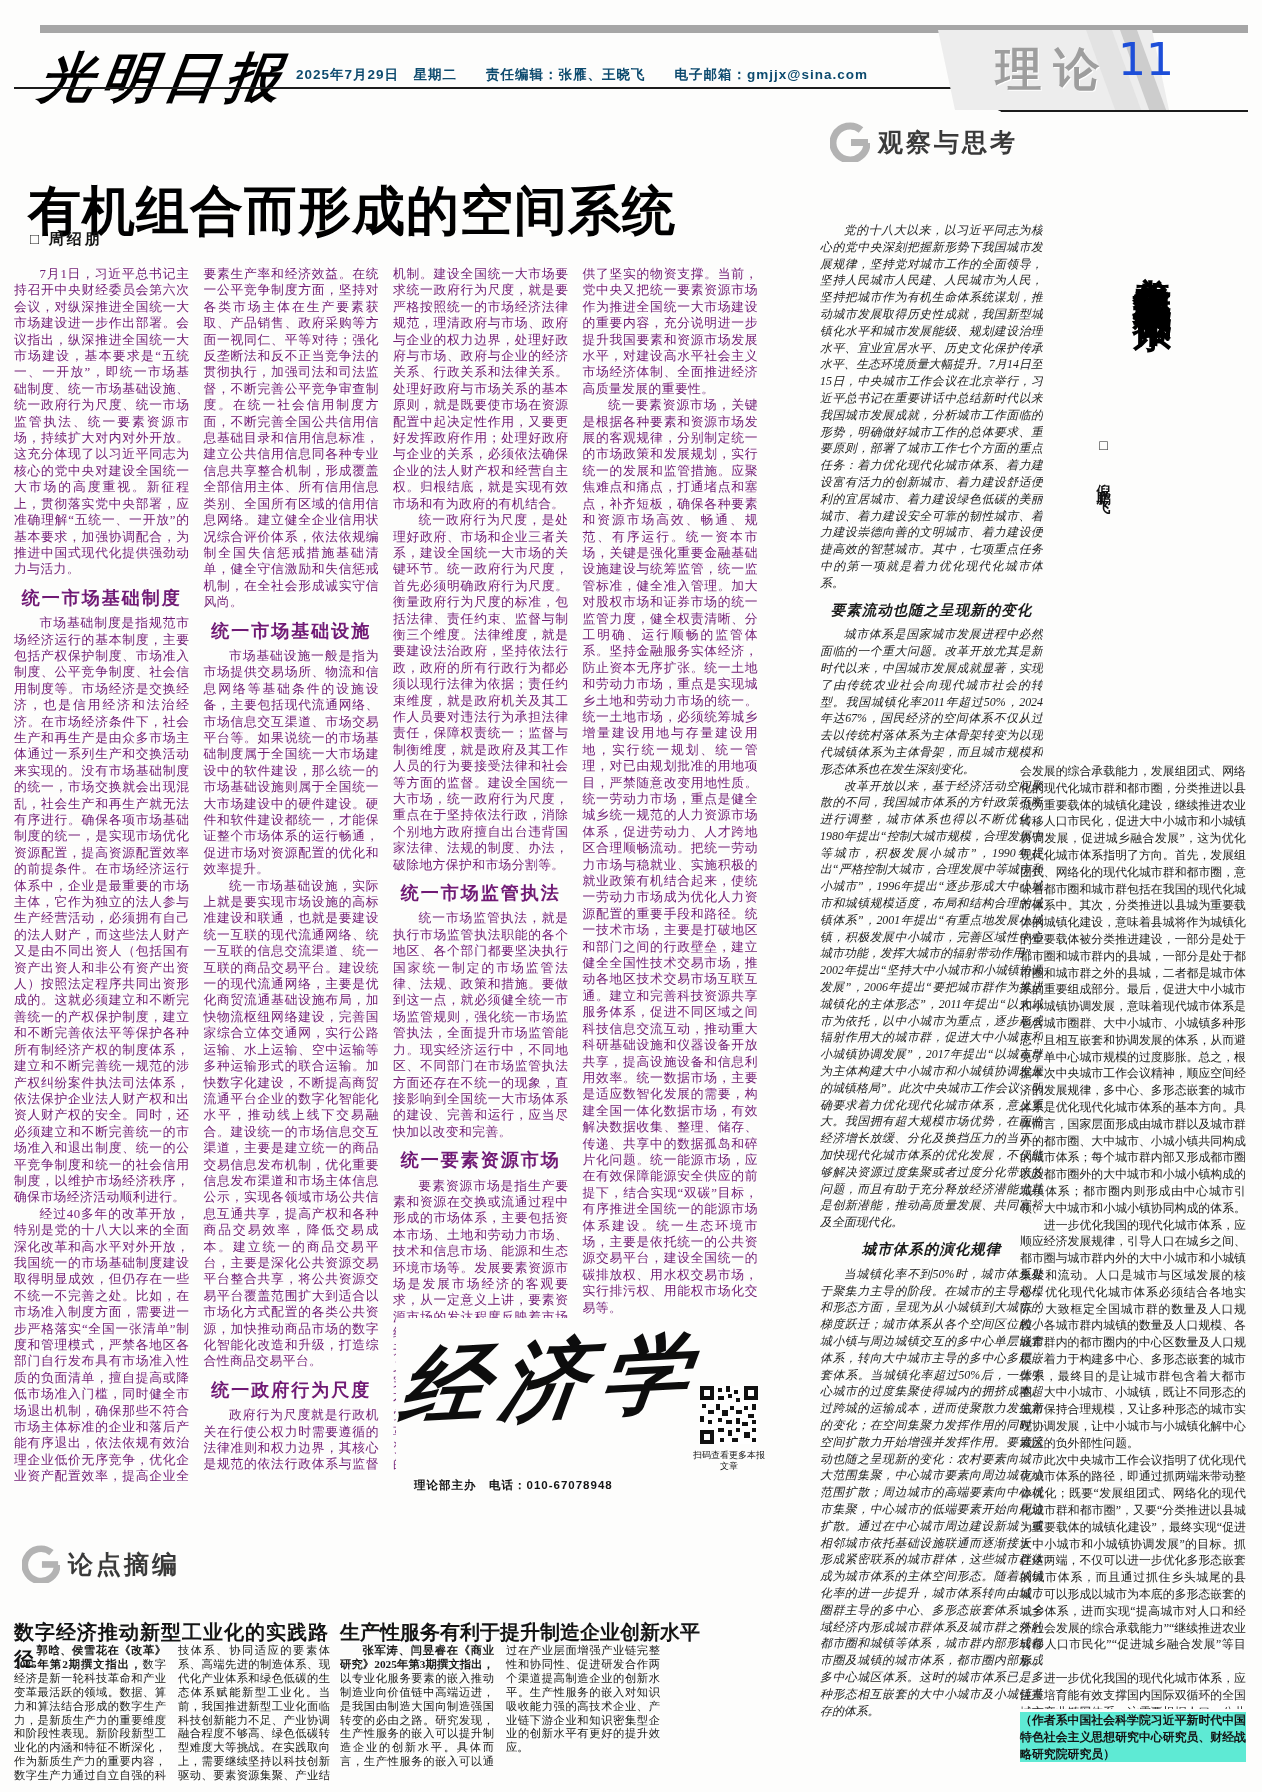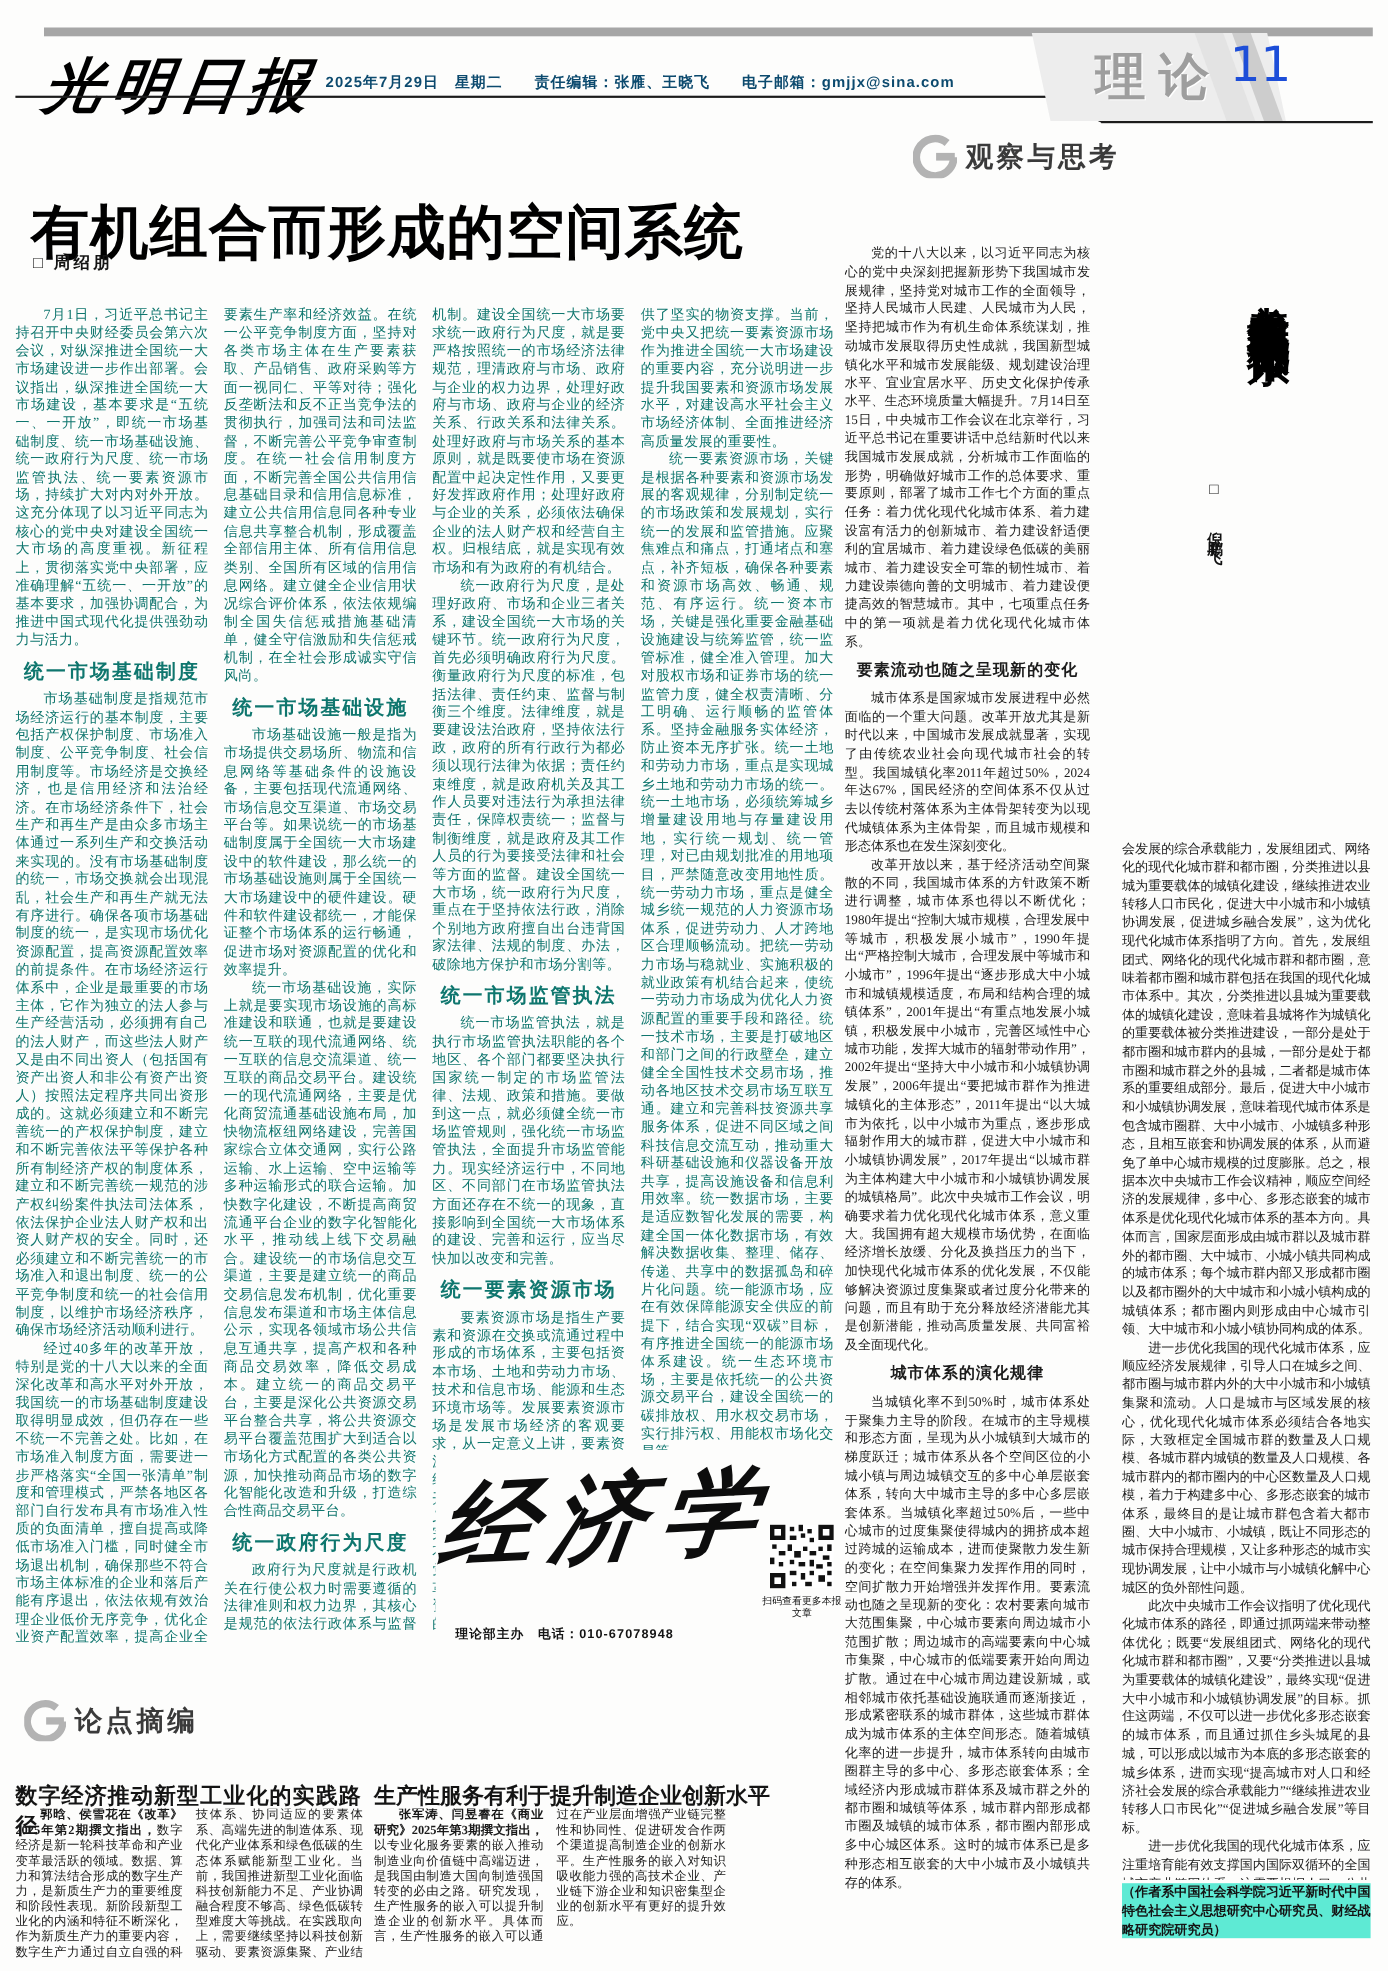--- a/index.html
+++ b/index.html
@@ -25,21 +25,21 @@
            transform:skewX(20deg);transform-origin:top left;}
   .stripe2{left:1120px;top:30px;width:17px;height:80px;background:#cdcdcd;
            transform:skewX(20deg);transform-origin:top left;}
   .pageNum{left:1118px;top:34px;font-family:"DejaVu Sans",sans-serif;font-size:44px;color:#1d4ed8;}
   
   .mainTitle{left:28px;top:140px;width:680px;font-family:"Liberation Sans",sans-serif;
              font-weight:900;font-size:53px;letter-spacing:1px;color:#000;}
   .mainAuthor{left:30px;top:230px;font-size:15px;font-weight:700;letter-spacing:3px;}
   .mainFlow{left:14px;top:266px;width:744px;height:1262px;column-count:4;column-gap:14px;
             text-align:justify;font-size:12.8px;line-height:16.4px;letter-spacing:.4px;
-            color:#0f766e;overflow:hidden;margin-top:12px;}
+            color:#701a75;overflow:hidden;}
   .mainFlow p{margin:0;text-indent:2em;}
   .mainFlow .hh{font-family:"Liberation Sans",sans-serif;font-weight:900;font-size:18px;
                 text-align:center;text-indent:0;letter-spacing:2px;margin:12px 0 9px;}
   
   .graphicBg{left:396px;top:1318px;width:362px;height:212px;background:#fdfdfc;}
   .calli{left:402px;top:1322px;font-family:"DejaVu Serif",serif;font-style:italic;font-weight:900;
          font-size:86px;letter-spacing:14px;transform:skewX(-10deg) rotate(-3deg);color:#0d0d0d;}
   .calliCap{left:414px;top:1478px;font-family:"Liberation Sans",sans-serif;font-weight:700;
             font-size:11.5px;letter-spacing:1px;}
   .qr{left:700px;top:1386px;width:58px;height:58px;}
@@ -55,22 +55,22 @@
   .digT1{left:14px;top:1602px;width:330px;font-family:"Liberation Sans",sans-serif;
          font-weight:900;font-size:20px;letter-spacing:1px;}
   .digT2{left:340px;top:1602px;width:375px;font-family:"Liberation Sans",sans-serif;
          font-weight:900;font-size:20px;letter-spacing:0px;white-space:nowrap;}
   .digBody{top:1644px;height:146px;column-count:2;column-gap:12px;text-align:justify;
            font-size:11.3px;line-height:13.9px;overflow:hidden;color:#191919;}
   .digBody p{margin:0;text-indent:2em;}
   .dig1{left:14px;width:316px;}
   .dig2{left:340px;width:320px;}
   
-  .obsCol1{left:768px;top:222px;width:223px;height:1566px;text-align:justify;
-           font-size:11.9px;line-height:16.8px;color:#1c1c1c;overflow:hidden;}
+  .obsCol1{left:820px;top:222px;width:223px;height:1566px;text-align:justify;
+           font-size:11.9px;line-height:16.8px;color:#1c1c1c;overflow:hidden;font-style:italic;}
   .obsCol2{left:1020px;top:763px;width:226px;height:946px;text-align:justify;
            font-size:11.9px;line-height:16.8px;color:#1c1c1c;overflow:hidden;}
   .obsCol1 p,.obsCol2 p{margin:0;text-indent:2em;}
   .obsCol1 .hh,.obsCol2 .hh{font-family:"Liberation Sans",sans-serif;font-weight:900;
         font-size:14.5px;text-align:center;text-indent:0;margin:10px 0 8px;letter-spacing:1px;}
   .obsNote{left:1020px;top:1712px;width:226px;background:#5eead4;font-weight:700;
            font-size:11.9px;line-height:16.8px;text-align:justify;}
   .vTitle{left:1126px;top:246px;writing-mode:vertical-rl;font-family:"Liberation Sans",sans-serif;
           font-weight:900;font-size:38px;letter-spacing:3px;color:#000;height:480px;}
   .vAuthor{left:1094px;top:438px;writing-mode:vertical-rl;font-size:14px;font-weight:700;

